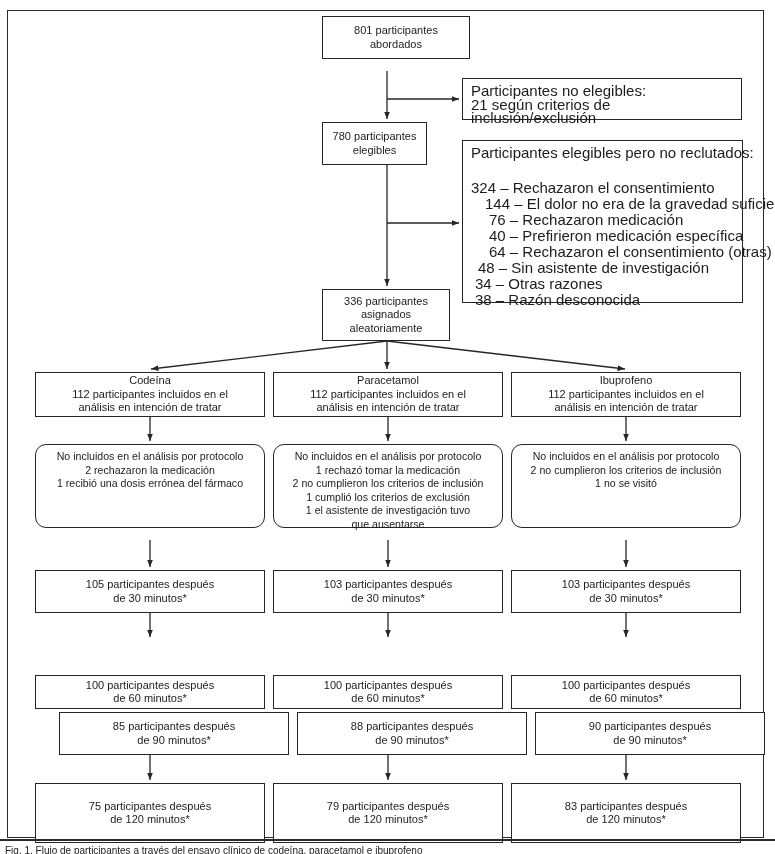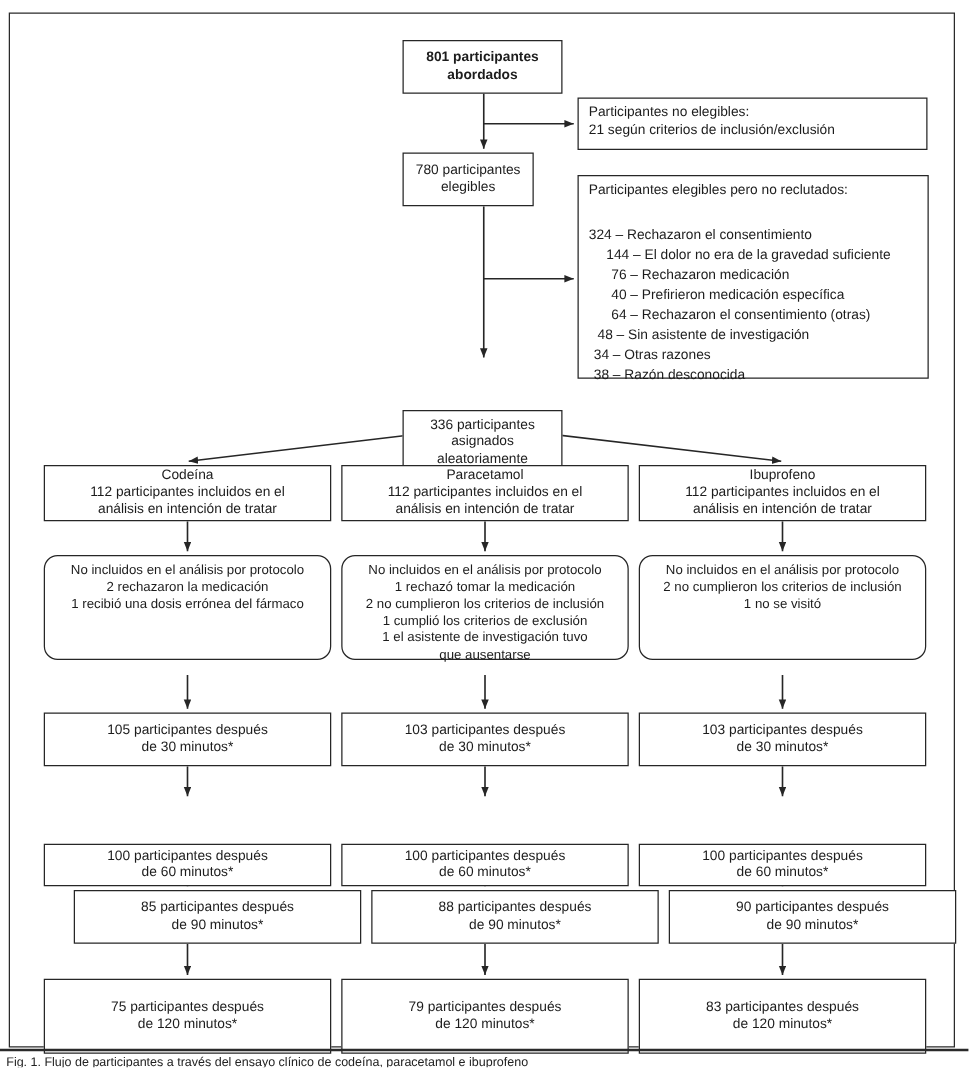--- a/index.html
+++ b/index.html
@@ -13,33 +13,33 @@
   }
   .connectors { position:absolute; left:0; top:0; width:775px; height:854px; }
   .box {
     position:absolute; border:1.4px solid #262626; background:#ffffff;
     box-sizing:border-box; font-size:11px; line-height:13.5px;
   }
   .c-box { display:flex; align-items:center; justify-content:center;
            text-align:center; white-space:pre-line; }
   .p-box { display:flex; align-items:flex-start; justify-content:center;
            text-align:center; white-space:pre-line; padding-top:5px; font-size:10.6px; }
-  .l-box { padding:5px 8px; font-size:11px; }
+  .l-box { padding:5px 8px; font-size:15px; }
   .side-title { margin-bottom:20px; white-space:nowrap; }
   .li { line-height:16px; white-space:nowrap; }
   .ind-b { padding-left:14px; }
   .ind-c { padding-left:18px; }
   .ind-d { padding-left:7px; }
   .ind-e { padding-left:4px; }
   
-  .b801     { left:322px; top:32px;  width:128px; height:43px;font-weight:bold; }
+  .b801     { left:322px; top:16px;  width:148px; height:43px; }
   .bNoEleg  { left:462px; top:78px;  width:280px; height:42px; }
   .b780     { left:322px; top:122px; width:105px; height:43px; }
   .bNoRecl  { left:462px; top:140px; width:281px; height:163px; }
-  .b336     { left:322px; top:289px; width:128px; height:52px;margin-top:39px; }
+  .b336     { left:322px; top:289px; width:128px; height:52px; }
   .col0 { left:35px;  width:230px; }
   .col1 { left:273px; width:230px; }
   .col2 { left:511px; width:230px; }
   .rowHeader { top:372px; height:45px; }
   .rowProto  { top:444px; height:84px;border-radius:11px; }
   .rowT30 { top:570px; height:43px; }
   .rowT60 { top:640px; height:34px;margin-top:35px; }
   .rowT90 { top:712px; height:43px;margin-left:24px; }
   .rowT120{ top:783px; height:60px; }
   .bottom-rule { position:absolute; left:0; top:839px; width:775px; height:2px; background:#2a2a2a; }

